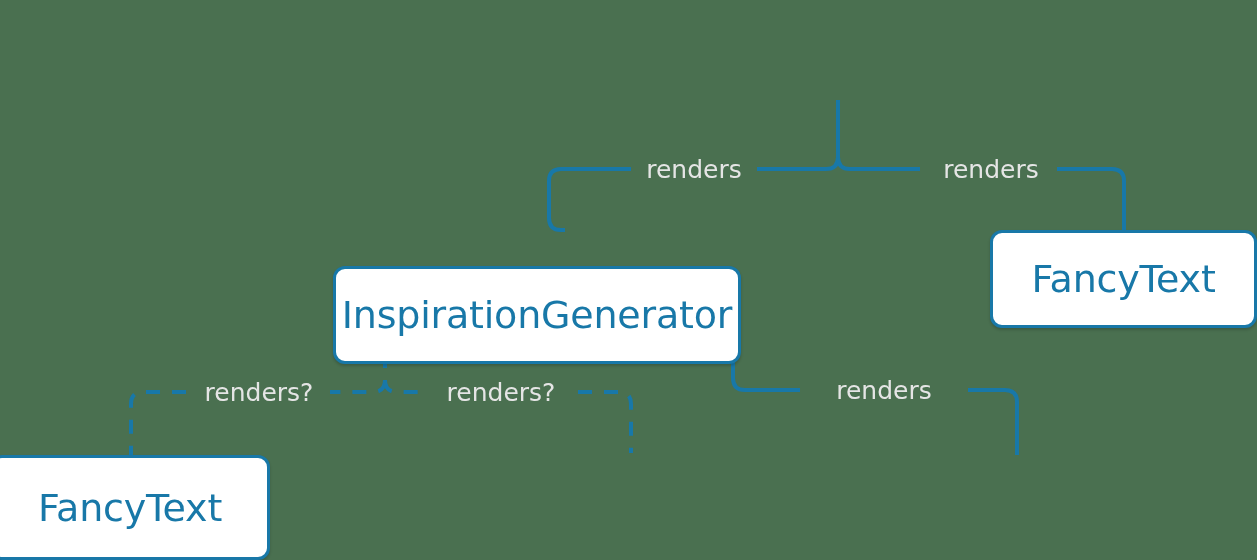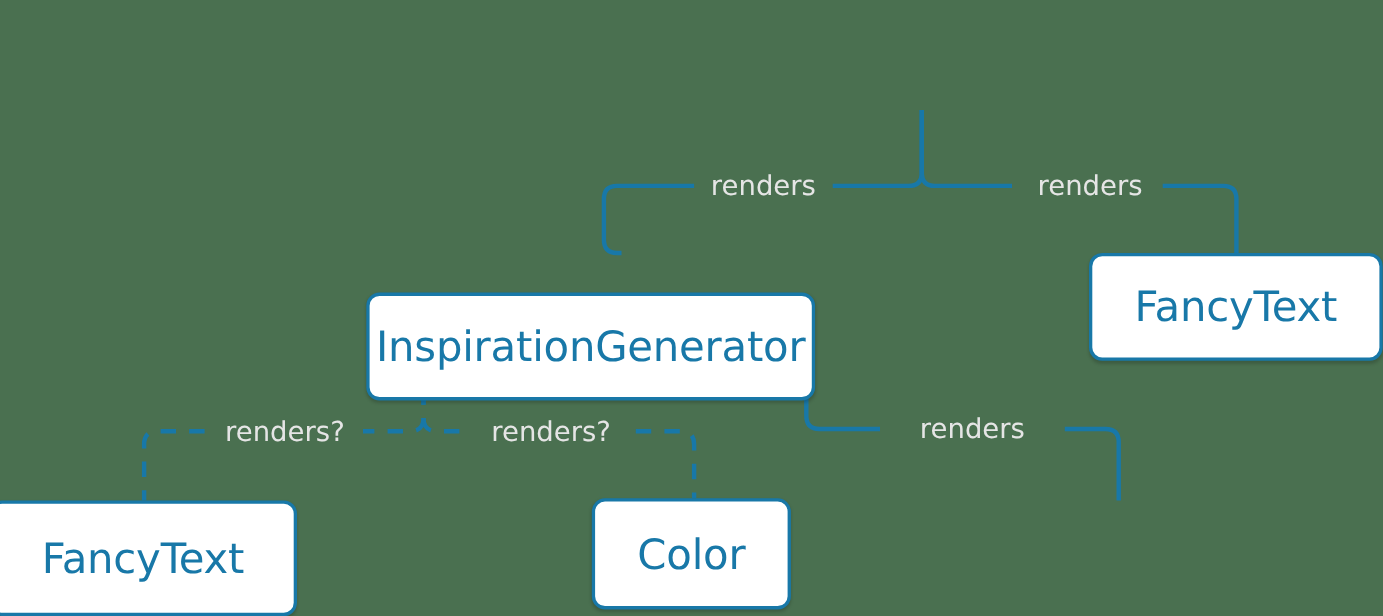--- a/index.html
+++ b/index.html
@@ -87,23 +87,20 @@
   </div>
 
   <div class="node-box" style="left:990px; top:230px; width:267px; height:98px;">
     <span class="node-label">FancyText</span>
   </div>
 
   <div class="node-box" style="left:-10px; top:455px; width:280px; height:105px;">
     <span class="node-label">FancyText</span>
   </div>
 
-  <div class="node-box" style="left:538px; top:453px; width:181px; height:101px;">
-    <span class="node-label">Color</span>
-  </div>
 
 
   <span class="edge-label" style="left:694px; top:169px;">renders</span>
   <span class="edge-label" style="left:991px; top:169px;">renders</span>
   <span class="edge-label" style="left:259px; top:392px;">renders?</span>
   <span class="edge-label" style="left:501px; top:392px;">renders?</span>
   <span class="edge-label" style="left:884px; top:390px;">renders</span>
 
 </div>
 

